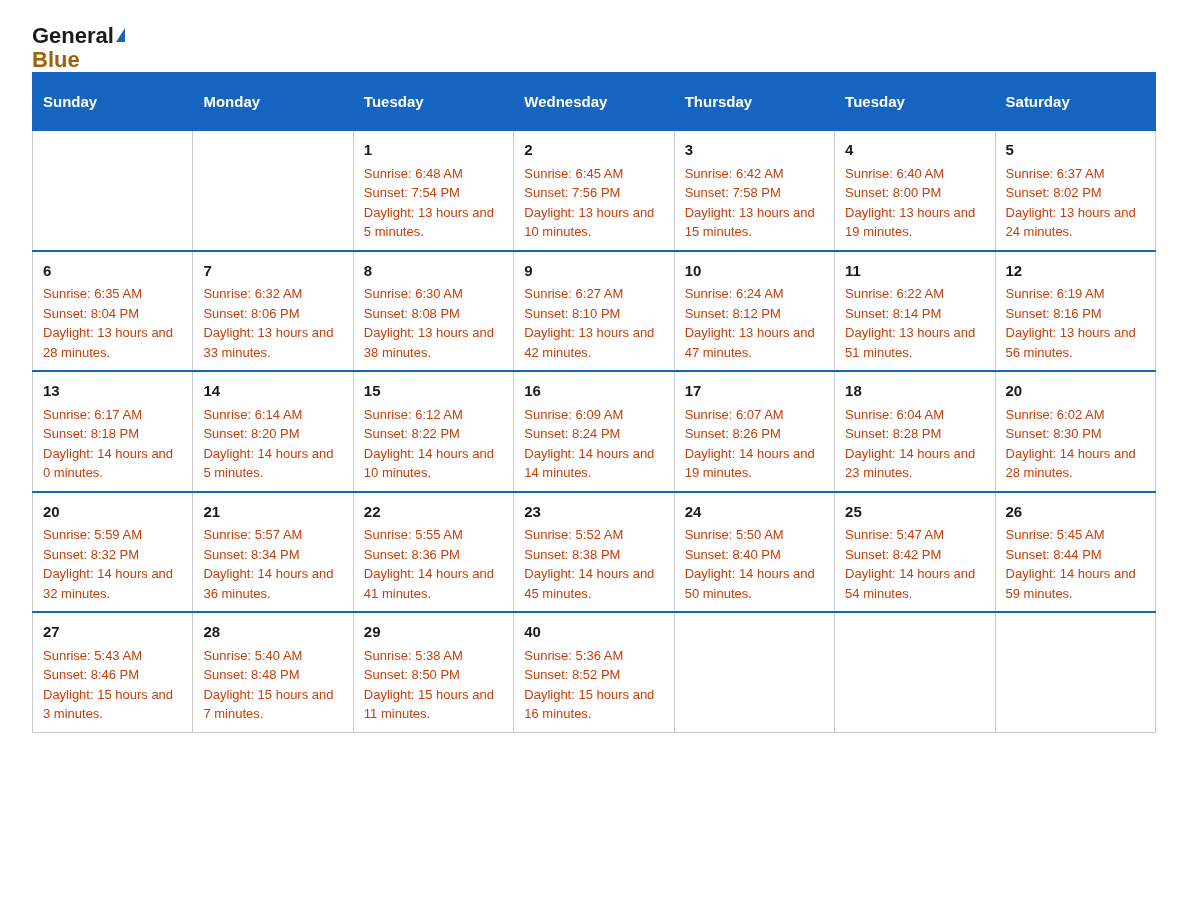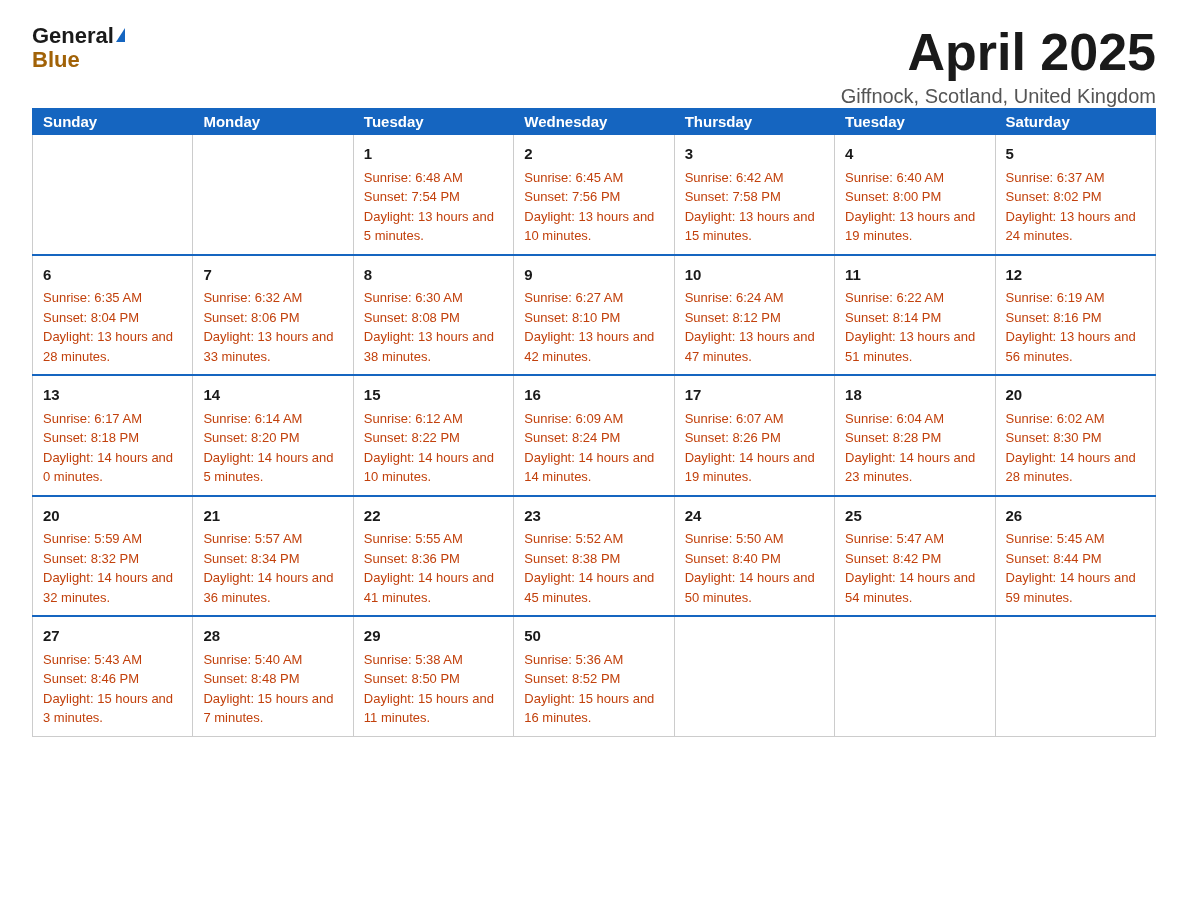--- a/index.html
+++ b/index.html
@@ -59,21 +59,21 @@
     .calendar {
       width: 100%;
       border-collapse: collapse;
       table-layout: fixed;
     }
     .calendar thead tr th {
       background-color: #1565c0;
       color: #fff;
       font-size: 15px;
       font-weight: bold;
-      padding: 4px 10px;
+      padding: 20px 10px;
       text-align: left;
       border: 1px solid #1565c0;
     }
     .calendar tbody tr td {
       vertical-align: top;
       padding: 8px 10px;
       border: 1px solid #ccc;
       font-size: 13px;
       line-height: 1.5;
       min-height: 100px;
@@ -99,24 +99,20 @@
   </style>
 </head>
 <body>
 
 <div class="header">
   <div class="logo">
     <div class="logo-text">
       <span class="logo-general">General</span><span class="logo-triangle"></span><br>
       <span class="logo-blue">Blue</span>
     </div>
-  </div>
-  <div class="title-block">
-    <h1>April 2025</h1>
-    <div class="location">Giffnock, Scotland, United Kingdom</div>
   </div>
 </div>
 
 <table class="calendar">
   <thead>
     <tr>
     <th>Sunday</th>
         <th>Monday</th>
         <th>Tuesday</th>
         <th>Wednesday</th>
@@ -247,21 +243,21 @@
         </td>
         <td>
           <span class="day-number">28</span>
           <div class="day-info">Sunrise: 5:40 AM<br>Sunset: 8:48 PM<br>Daylight: 15 hours and 7 minutes.</div>
         </td>
         <td>
           <span class="day-number">29</span>
           <div class="day-info">Sunrise: 5:38 AM<br>Sunset: 8:50 PM<br>Daylight: 15 hours and 11 minutes.</div>
         </td>
         <td>
-          <span class="day-number">50</span>
+          <span class="day-number">40</span>
           <div class="day-info">Sunrise: 5:36 AM<br>Sunset: 8:52 PM<br>Daylight: 15 hours and 16 minutes.</div>
         </td>
         <td class="empty"></td>
         <td class="empty"></td>
         <td class="empty"></td>
       </tr>
     </tbody>
 </table>
 
 </body></html>

